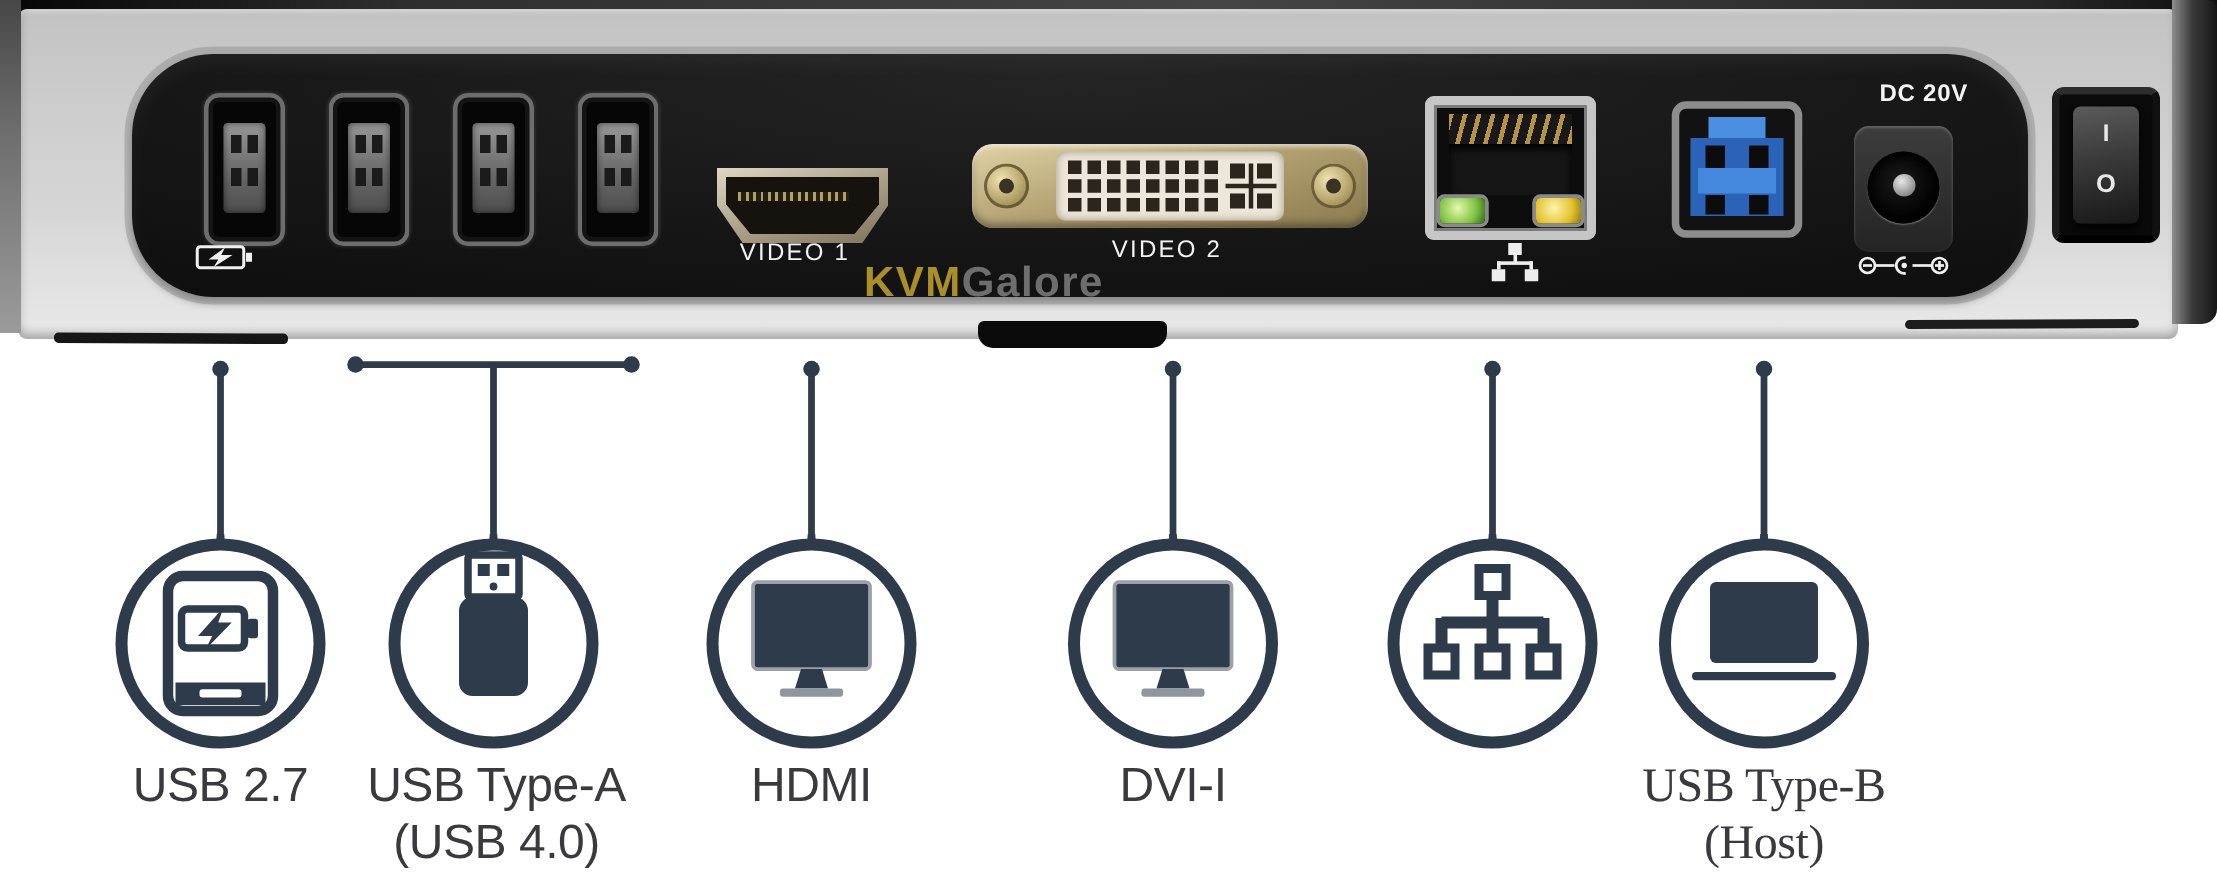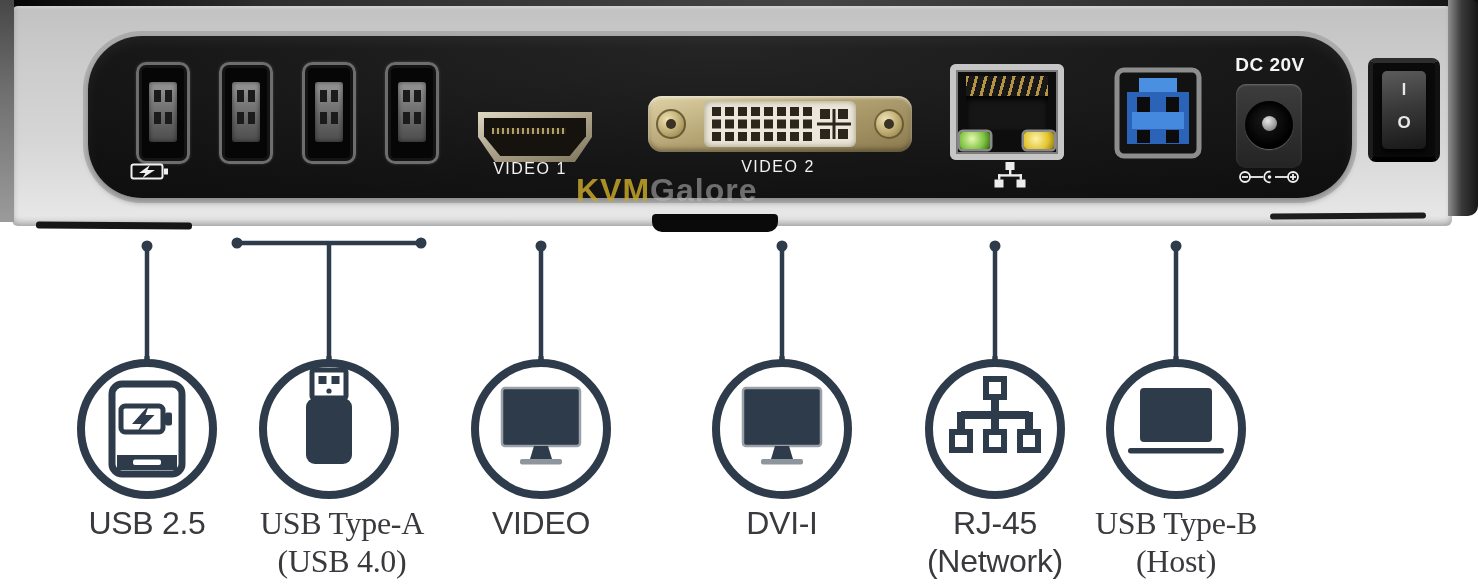--- a/index.html
+++ b/index.html
@@ -62,41 +62,41 @@
     background:repeating-linear-gradient(105deg,#bf9a46 0 3px,#191919 3px 9px);opacity:0.95;}
   .rj45-cav{position:absolute;left:16px;top:32px;width:82px;height:34px;background:#161616;box-shadow:inset 0 3px 6px #000;}
   .led{position:absolute;top:68px;width:30px;height:17px;border-radius:3px;box-shadow:0 0 0 2.5px #8a8a8a;}
   .led-green{left:10px;background:radial-gradient(circle at 40% 40%,#e5f8b0,#7cc23f 60%,#37641c);}
   .led-amber{right:10px;background:radial-gradient(circle at 40% 40%,#fdf3ac,#e2c32d 60%,#8c7610);}
 
   
   .usbb{left:1112px;top:64px;width:92px;height:98px;}
 
   
-  .dc-label{left:1228px;top:54px;width:84px;text-align:center;color:#f5f5f5;font-size:19px;font-weight:bold;letter-spacing:0.5px;}
+  .dc-label{left:1228px;top:54px;width:84px;text-align:right;color:#f5f5f5;font-size:16px;font-weight:bold;letter-spacing:0.5px;}
   .dc-jack{left:1236px;top:84px;width:66px;height:84px;border-radius:10px;
     background:linear-gradient(180deg,#3d3d3d,#242424);box-shadow:inset 0 1px 2px rgba(255,255,255,0.25);}
   .dc-hole{position:absolute;left:9px;top:17px;width:48px;height:48px;border-radius:50%;
     background:radial-gradient(circle at 45% 40%,#1a1a1a,#000 70%);
     box-shadow:inset 0 3px 7px #000, 0 1px 1px rgba(255,255,255,0.3);}
   .dc-pin{position:absolute;left:17px;top:15px;width:15px;height:15px;border-radius:50%;
     background:radial-gradient(circle at 38% 32%,#e8e8e8,#8d8d8d 70%,#555);}
 
   
   .switch{left:1368px;top:58px;width:72px;height:104px;border-radius:8px;background:#0a0a0a;
     border-top:5px solid #2d2d2d;border-left:5px solid #1c1c1c;border-right:5px solid #111;border-bottom:5px solid #000;
     box-sizing:border-box;}
   .rocker{position:absolute;left:9px;top:8px;width:44px;height:78px;border-radius:5px;
     background:linear-gradient(170deg,#5b5b5b,#3a3a3a 45%,#181818);box-shadow:0 4px 5px rgba(0,0,0,0.8);}
   .rocker .io{position:absolute;width:100%;text-align:center;color:#e8e8e8;font-weight:bold;}
   .io-i{top:10px;font-size:16px;}
   .io-o{top:42px;font-size:17px;}
 
   
-  .watermark{left:576px;top:172px;font-size:32px;font-weight:bold;letter-spacing:1px;white-space:nowrap;}
+  .watermark{left:576px;top:172px;font-size:28px;font-weight:bold;letter-spacing:1px;white-space:nowrap;}
   .wm-kvm{color:rgba(197,166,43,0.85);}
   .wm-galore{color:rgba(185,185,185,0.55);}
 
   
   .callout-label{top:504px;width:260px;text-align:center;color:#3a3a3e;font-size:32px;line-height:38px;letter-spacing:-0.3px;}
 
   svg{display:block;}
 </style>
 </head>
 <body>
@@ -324,36 +324,32 @@
       </g>
     </g>
 
     <g>
       <rect x="1140" y="388" width="72" height="54" rx="4" fill="#2d3b4a"></rect>
       <rect x="1128" y="448" width="96" height="5.5" rx="2.7" fill="#2d3b4a"></rect>
     </g>
   </svg>
 
   <div class="abs callout-label" style="left:17px;">
-    <div>USB 2.5</div>
-  </div>
-  <div class="abs callout-label" style="left:212px;font-family:Liberation Serif, serif;">
+    <div>USB 2.7</div>
+  </div>
+  <div class="abs callout-label" style="left:201px;">
     <div>USB Type-A</div>
     <div>(USB 4.0)</div>
   </div>
   <div class="abs callout-label" style="left:411px;">
-    <div>VIDEO</div>
+    <div>HDMI</div>
     <div></div>
   </div>
   <div class="abs callout-label" style="left:652px;">
     <div>DVI-I</div>
     <div></div>
   </div>
-  <div class="abs callout-label" style="left:865px;">
-    <div>RJ-45</div>
-    <div>(Network)</div>
-  </div>
   <div class="abs callout-label" style="left:1046px;font-family:Liberation Serif, serif;">
     <div>USB Type-B</div>
     <div>(Host)</div>
   </div>
 
 </div>
 
 </body></html>

